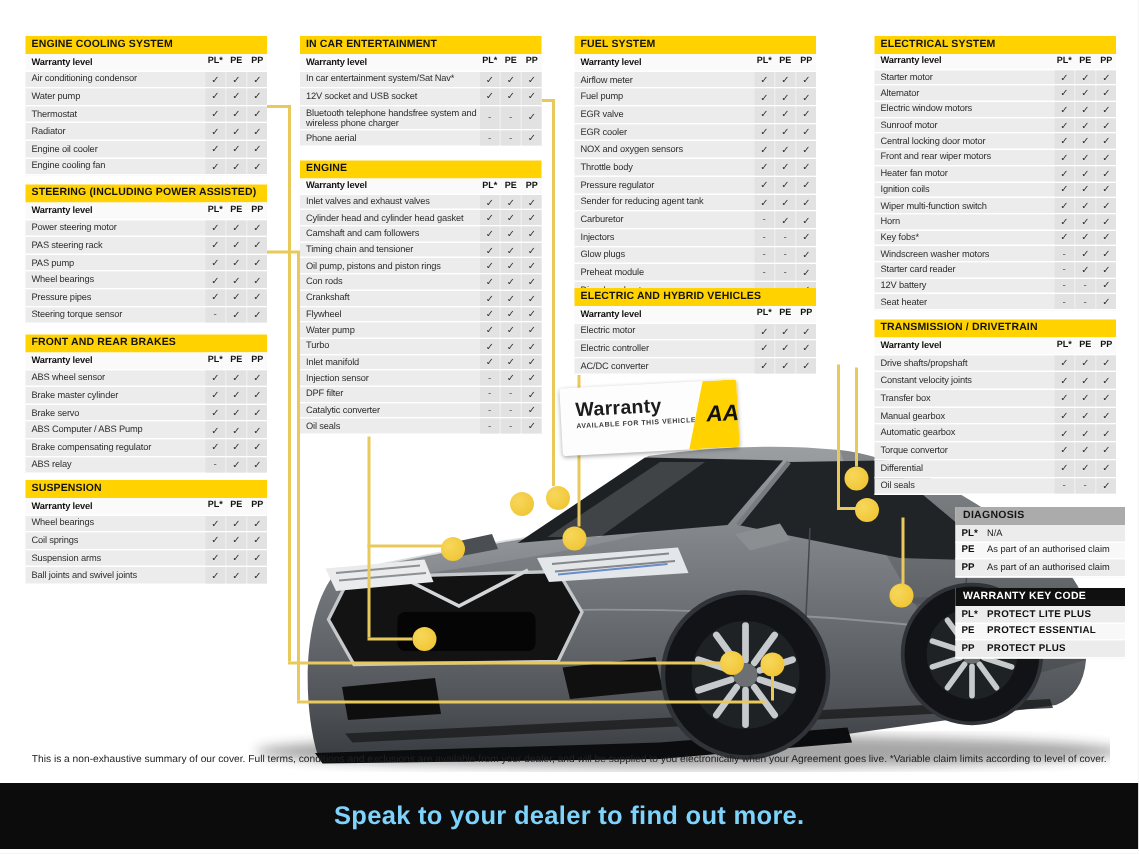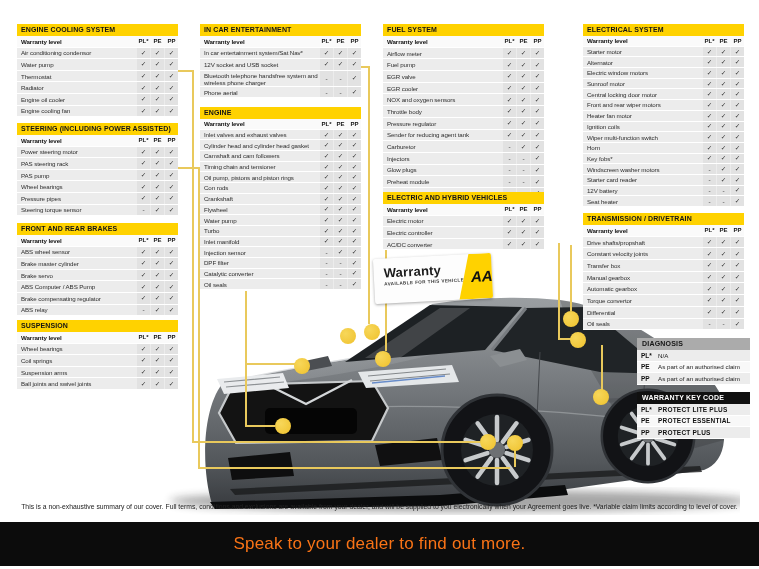--- a/index.html
+++ b/index.html
@@ -43,21 +43,21 @@
   .sign-left{flex:1;padding:7px 0 0 10px;}
   .sign-title{font-size:13px;font-weight:bold;color:#1c1c1c;letter-spacing:.2px;}
   .sign-sub{font-size:4.6px;font-weight:bold;color:#3a3a3a;letter-spacing:.4px;margin-top:1px;}
   .sign-aa{width:36px;background:var(--aa,#FFD200);transform:skewX(-14deg);margin-right:-8px;
            display:flex;align-items:center;justify-content:center;}
   .sign-aa span{transform:skewX(14deg);font-size:15px;font-weight:bold;font-style:italic;color:#111;}
   
   .disclaimer{position:absolute;left:0;right:0;top:503px;text-align:center;font-size:6.8px;color:#222;z-index:6;}
   .footer{position:absolute;left:0;top:522px;width:759px;height:44px;background:#0c0c0c;z-index:6;
           display:flex;align-items:center;justify-content:center;}
-  .footer span{color:#f97316;font-weight:normal;font-size:17px;letter-spacing:.2px;}
+  .footer span{color:#7dd3fc;font-weight:bold;font-size:17px;letter-spacing:.2px;}
 </style>
 </head>
 <body>
 
 <div class="page">
 
   <svg id="car" width="600" height="235" viewBox="0 0 600 235">
     <defs>
       <linearGradient id="bodyg" x1="0" y1="0" x2="0" y2="1">
         <stop offset="0" stop-color="#9b9fa2"></stop>

